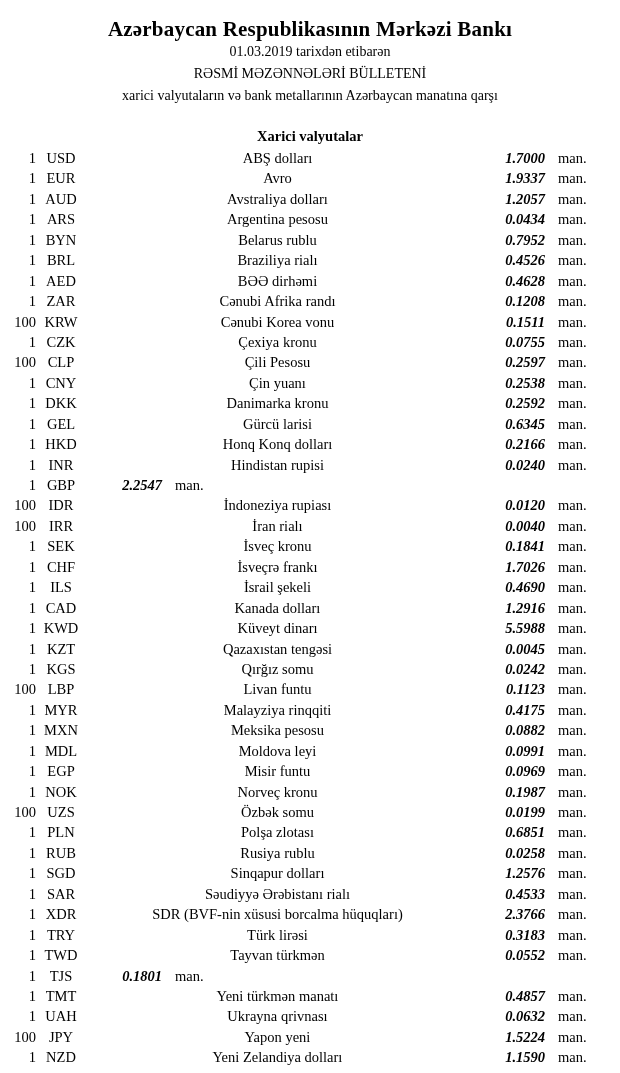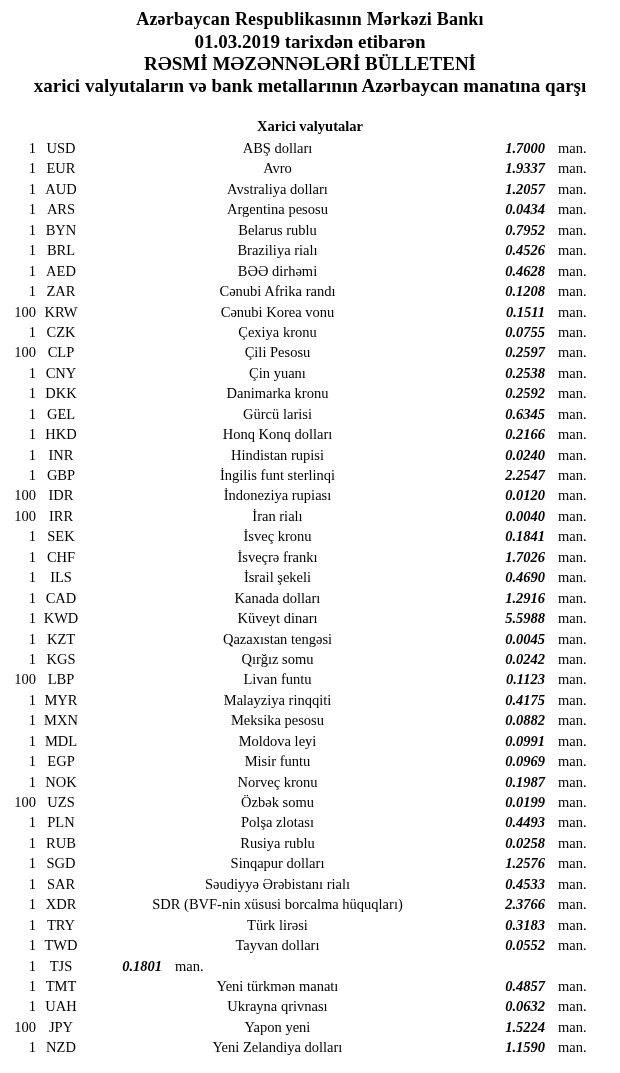--- a/index.html
+++ b/index.html
@@ -14,29 +14,29 @@
     background: #ffffff;
     color: #000000;
     font-family: "Liberation Serif", "DejaVu Serif", serif;
     overflow: hidden;
     box-sizing: border-box;
   }
   .header {
     text-align: center;
   }
   .h-title {
-    font-size: 18px;
+    font-size: 21px;
     font-weight: bold;
-    padding-top: 7px;
+    padding-top: 17px;
     line-height: 24px;
     letter-spacing: 0.2px;
   }
   .h-sub {
-    font-size: 19px;
-    font-weight: bold;
+    font-size: 14px;
+    font-weight: normal;
     line-height: 22px;
   }
   .section-title {
     font-size: 14.5px;
     font-weight: bold;
     text-align: center;
     margin-top: 19px;
     line-height: 20px;
   }
   .rates-table {
@@ -202,21 +202,20 @@
       <div class="row">
         <span class="qty">1</span>
         <span class="code">INR</span>
         <span class="name">Hindistan rupisi</span>
         <span class="rate">0.0240</span>
         <span class="unit">man.</span>
       </div>
       <div class="row">
         <span class="qty">1</span>
         <span class="code">GBP</span>
-        <span class="name">İngilis funt sterlinqi</span>
         <span class="rate">2.2547</span>
         <span class="unit">man.</span>
       </div>
       <div class="row">
         <span class="qty">100</span>
         <span class="code">IDR</span>
         <span class="name">İndoneziya rupiası</span>
         <span class="rate">0.0120</span>
         <span class="unit">man.</span>
       </div>
@@ -322,21 +321,21 @@
         <span class="qty">100</span>
         <span class="code">UZS</span>
         <span class="name">Özbək somu</span>
         <span class="rate">0.0199</span>
         <span class="unit">man.</span>
       </div>
       <div class="row">
         <span class="qty">1</span>
         <span class="code">PLN</span>
         <span class="name">Polşa zlotası</span>
-        <span class="rate">0.4493</span>
+        <span class="rate">0.6851</span>
         <span class="unit">man.</span>
       </div>
       <div class="row">
         <span class="qty">1</span>
         <span class="code">RUB</span>
         <span class="name">Rusiya rublu</span>
         <span class="rate">0.0258</span>
         <span class="unit">man.</span>
       </div>
       <div class="row">
@@ -363,21 +362,21 @@
       <div class="row">
         <span class="qty">1</span>
         <span class="code">TRY</span>
         <span class="name">Türk lirəsi</span>
         <span class="rate">0.3183</span>
         <span class="unit">man.</span>
       </div>
       <div class="row">
         <span class="qty">1</span>
         <span class="code">TWD</span>
-        <span class="name">Tayvan dolları</span>
+        <span class="name">Tayvan türkmən</span>
         <span class="rate">0.0552</span>
         <span class="unit">man.</span>
       </div>
       <div class="row">
         <span class="qty">1</span>
         <span class="code">TJS</span>
         <span class="rate">0.1801</span>
         <span class="unit">man.</span>
       </div>
       <div class="row">

